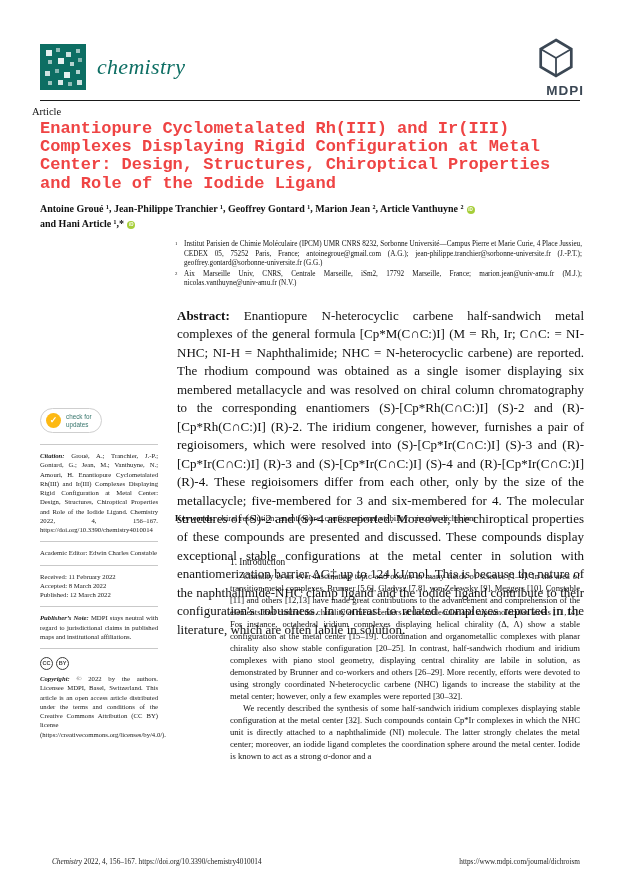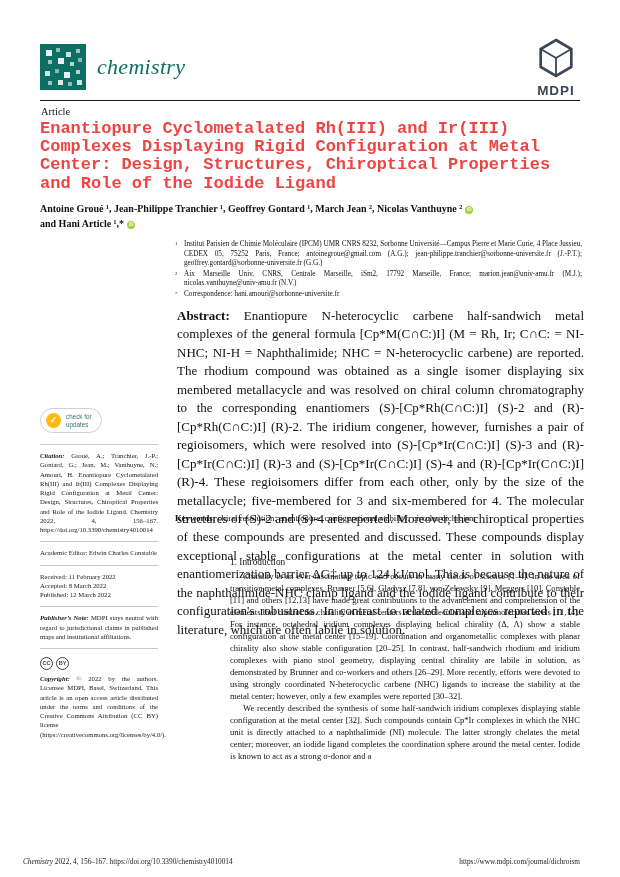--- a/index.html
+++ b/index.html
@@ -4,24 +4,24 @@
 <style>
   * { margin:0; padding:0; box-sizing:border-box; }
   body { background:#e9e9e9; font-family:"Liberation Serif","DejaVu Serif",serif; color:#111; }
   .page { position:relative; width:620px; height:877px; background:#fff; margin:0 auto; overflow:hidden; }
 
   
   .header { position:absolute; left:40px; top:42px; right:36px; height:56px; }
   .logo-group { position:absolute; left:0; top:2px; display:flex; align-items:center; gap:11px; }
   .journal-name { font-style:italic; font-size:22px; color:#0d6e63; letter-spacing:0.3px; }
   .mdpi { position:absolute; right:0; top:-4px; text-align:center; color:#3b4754; width:56px; }
-  .mdpi-word { font-family:"Liberation Sans",sans-serif; font-weight:bold; font-size:13.5px; letter-spacing:1px; margin-top:1px; }
+  .mdpi-word { font-family:"Liberation Sans",sans-serif; font-weight:bold; font-size:13.5px; letter-spacing:1px; margin-top:1px;text-align:right; }
   .header-rule { position:absolute; left:40px; right:40px; top:100px; border-top:1.2px solid #1a1a1a; }
 
-  .article-type { position:absolute; left:41px; top:106px; font-size:10.5px; }
+  .article-type { position:absolute; left:32px; top:106px; font-size:10.5px; }
   .title { position:absolute; left:40px; top:120px; width:548px; font-size:17px; font-weight:bold; line-height:1.07; color:#ef4444;font-family:Liberation Mono, monospace; }
   .authors { position:absolute; left:40px; top:201px; width:548px; font-size:10px; font-weight:bold; line-height:1.5; }
   .orcid-icon { display:inline-flex; justify-content:center; align-items:center; width:8px; height:8px; border-radius:50%;
     background:#a6ce39; color:#fff; font-family:"Liberation Sans",sans-serif; font-size:4.5px; font-weight:bold;
     margin-left:3px; vertical-align:1px; }
 
   
   .affiliations { position:absolute; left:175px; top:240px; width:407px; font-size:7.2px; line-height:1.33; }
   .aff-row { display:flex; margin-bottom:1px;justify-content:space-between; }
   .aff-marker { flex:0 0 9px; font-size:4.8px; padding-top:1px; }
@@ -44,21 +44,21 @@
     align-items:center; justify-content:center; font-family:"Liberation Sans",sans-serif; font-size:5.5px; font-weight:bold; }
 
   
   .main { position:absolute; left:230px; top:556px; width:350px; font-size:8.6px; line-height:1.4; text-align:justify; }
   .sec-heading { font-weight:normal; font-size:9.3px; margin-bottom:1px; text-align:left; }
   .main p { text-indent:13px; }
 
   
   .watermark { position:absolute; left:50%; transform:translateX(-50%); top:802px; font-family:"DejaVu Serif",serif;
     font-weight:bold; font-size:56px; color:#000; white-space:nowrap; z-index:20; letter-spacing:-1px; }
-  .footer { position:absolute; left:23px; right:40px; top:857px; font-size:7.3px; display:flex;
+  .footer { position:absolute; left:52px; right:40px; top:857px; font-size:7.3px; display:flex;
     justify-content:space-between; color:#222; z-index:5; }
   .it { font-style:italic; }
 </style>
 </head>
 <body>
 
 <div class="page">
 
   <div class="header">
     <div class="logo-group">
@@ -93,36 +93,32 @@
       <div class="mdpi-word">MDPI</div>
     </div>
   </div>
   <div class="header-rule"></div>
 
   <div class="article-type">Article</div>
 
   <h1 class="title">Enantiopure Cyclometalated Rh(III) and Ir(III) Complexes Displaying Rigid Configuration at Metal Center: Design, Structures, Chiroptical Properties and Role of the Iodide Ligand</h1>
 
   <div class="authors">
-    <div><span>Antoine Groué ¹, Jean-Philippe Tranchier ¹, Geoffrey Gontard ¹, March Jean ², Nicolas Vanthuyne ²</span><span class="orcid-icon">iD</span></div>
+    <div><span>Antoine Groué ¹, Jean-Philippe Tranchier ¹, Geoffrey Gontard ¹, Marion Jean ², Article Vanthuyne ²</span><span class="orcid-icon">iD</span></div>
     <div><span>and Hani Article ¹,*</span><span class="orcid-icon">iD</span></div>
   </div>
 
   <div class="affiliations">
     <div class="aff-row">
       <span class="aff-marker">1</span>
       <span class="aff-text">Institut Parisien de Chimie Moléculaire (IPCM) UMR CNRS 8232, Sorbonne Université—Campus Pierre et Marie Curie, 4 Place Jussieu, CEDEX 05, 75252 Paris, France; antoinegroue@gmail.com (A.G.); jean-philippe.tranchier@sorbonne-universite.fr (J.-P.T.); geoffrey.gontard@sorbonne-universite.fr (G.G.)</span>
     </div>
     <div class="aff-row">
       <span class="aff-marker">2</span>
       <span class="aff-text">Aix Marseille Univ, CNRS, Centrale Marseille, iSm2, 17792 Marseille, France; marion.jean@univ-amu.fr (M.J.); nicolas.vanthuyne@univ-amu.fr (N.V.)</span>
-    </div>
-    <div class="aff-row">
-      <span class="aff-marker">*</span>
-      <span class="aff-text">Correspondence: hani.amouri@sorbonne-universite.fr</span>
     </div>
   </div>
 
   <div class="abstract">
     <span class="b">Abstract:</span>
     <span>Enantiopure N-heterocyclic carbene half-sandwich metal complexes of the general formula [Cp*M(C∩C:)I] (M = Rh, Ir; C∩C: = NI-NHC; NI-H = Naphthalimide; NHC = N-heterocyclic carbene) are reported. The rhodium compound was obtained as a single isomer displaying six membered metallacycle and was resolved on chiral column chromatography to the corresponding enantiomers (S)-[Cp*Rh(C∩C:)I] (S)-2 and (R)-[Cp*Rh(C∩C:)I] (R)-2. The iridium congener, however, furnishes a pair of regioisomers, which were resolved into (S)-[Cp*Ir(C∩C:)I] (S)-3 and (R)-[Cp*Ir(C∩C:)I] (R)-3 and (S)-[Cp*Ir(C∩C:)I] (S)-4 and (R)-[Cp*Ir(C∩C:)I] (R)-4. These regioisomers differ from each other, only by the size of the metallacycle; five-membered for 3 and six-membered for 4. The molecular structures of (S)-2 and (S)-4 are reported. Moreover, the chiroptical properties of these compounds are presented and discussed. These compounds display exceptional stable configurations at the metal center in solution with enantiomerization barrier ΔG‡ up to 124 kJ/mol. This is because the nature of the naphthalimide-NHC clamp ligand and the iodide ligand contribute to their configuration's robustness. In contrast to related complexes reported in the literature, which are often labile in solution.</span>
   </div>
 
   <div class="keywords">
     <span class="b">Keywords:</span>

